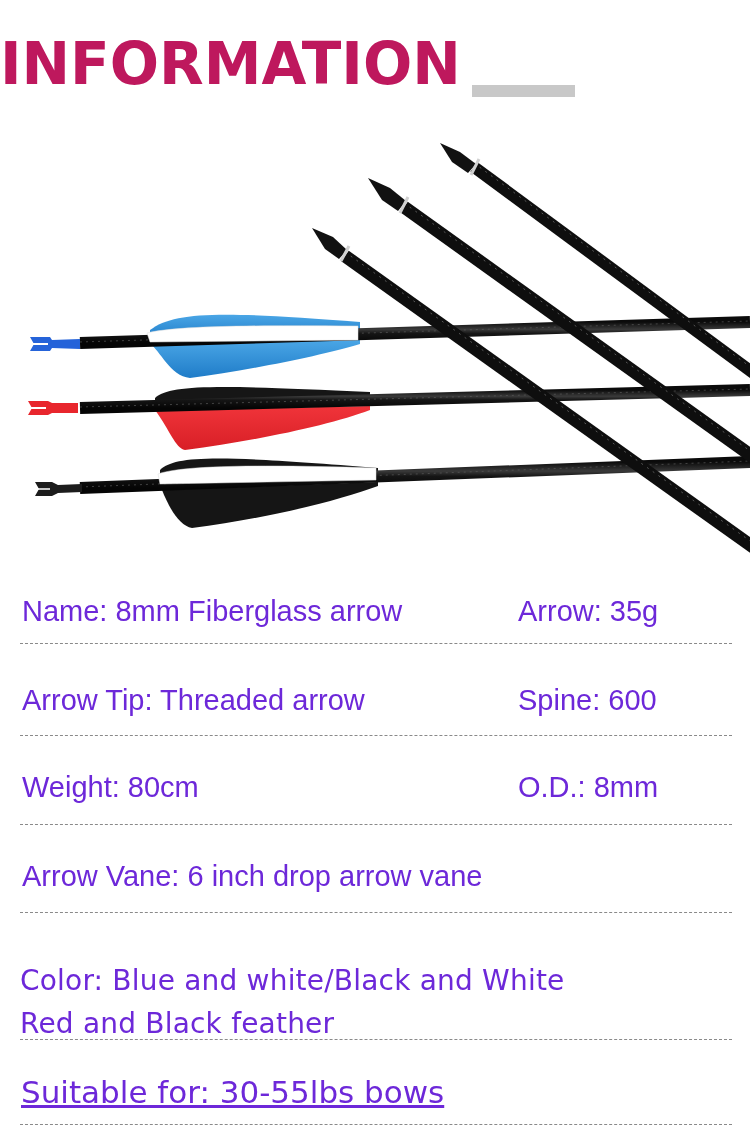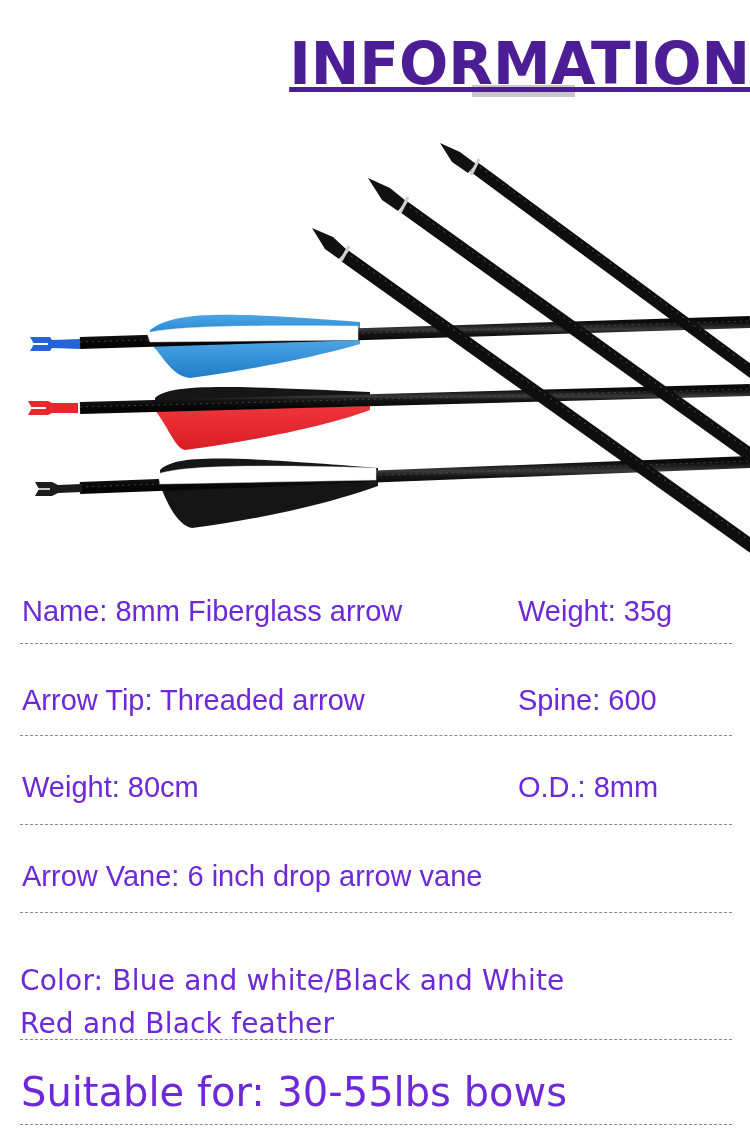--- a/index.html
+++ b/index.html
@@ -1,27 +1,27 @@
 <!DOCTYPE html>
 <html><head>
 <meta charset="utf-8">
 <style>
   html, body { margin: 0; padding: 0; background: #ffffff; }
   body { width: 750px; height: 1147px; position: relative; overflow: hidden;
          font-family: "Liberation Sans", "DejaVu Sans", sans-serif; color: #1a1a1a; }
   .title-wrap { position: absolute; left: 0; top: 30px; width: 750px; height: 80px; }
   .title-highlight { position: absolute; left: 472px; top: 85px; width: 103px; height: 12px; background: #c8c8c8; }
-  .title { position: absolute; left: 0; top: 32px; width: 750px; text-align: right;
+  .title { position: absolute; left: 0; top: 32px; width: 750px; text-align: left;
            font-family: "DejaVu Sans", sans-serif; font-weight: bold; font-size: 58px;
-           letter-spacing: 0px; color: #4c1d95; line-height: 64px; text-decoration: underline; }
+           letter-spacing: 0px; color: #be185d; line-height: 64px; }
   .title span { position: relative; z-index: 2; }
   .photo { position: absolute; left: 0; top: 120px; width: 750px; height: 440px; }
   .spec { position: absolute; font-size: 29px; color: #6d28d9; white-space: nowrap; line-height: 34px; }
   .spec.alt { font-family: "DejaVu Sans", sans-serif; font-size: 28px; letter-spacing: 0.2px; margin-top: 16px; }
-  .spec.alt2 { font-family: "DejaVu Sans", sans-serif; font-size: 40px; }
+  .spec.alt2 { font-family: "DejaVu Sans", sans-serif; font-size: 31px; text-decoration: underline; }
   .dash { position: absolute; left: 20px; width: 712px; height: 0;
           border-top: 1px dashed #8a8a8a; }
 </style>
 </head>
 <body>
 
 <div class="title-wrap"></div>
 <div class="title-highlight"></div>
 <div class="title"><span>INFORMATION</span></div>
 
@@ -88,21 +88,21 @@
 
   <g>
     <line x1="474" y1="167" x2="760" y2="378" stroke="#0e0e0e" stroke-width="12"></line>
     <line x1="474" y1="163" x2="760" y2="374" stroke="#6a6a6a" stroke-width="1" stroke-dasharray="2 5" opacity="0.8"></line>
     <polygon points="440,143 460,152 476,164 468,173 452,162" fill="#111"></polygon>
     <line x1="479" y1="159" x2="471" y2="175" stroke="#d0d0d0" stroke-width="3"></line>
   </g>
 </svg>
 
 <div class="spec" style="left:22px; top:594px;">Name: 8mm Fiberglass arrow</div>
-<div class="spec" style="left:518px; top:594px;">Weight: 35g</div>
+<div class="spec" style="left:518px; top:594px;">Arrow: 35g</div>
 <div class="dash" style="top:643px;"></div>
 
 <div class="spec" style="left:22px; top:683px;">Arrow Tip: Threaded arrow</div>
 <div class="spec" style="left:518px; top:683px;">Spine: 600</div>
 <div class="dash" style="top:735px;"></div>
 
 <div class="spec" style="left:22px; top:770px;">Weight: 80cm</div>
 <div class="spec" style="left:518px; top:770px;">O.D.: 8mm</div>
 <div class="dash" style="top:824px;"></div>
 

